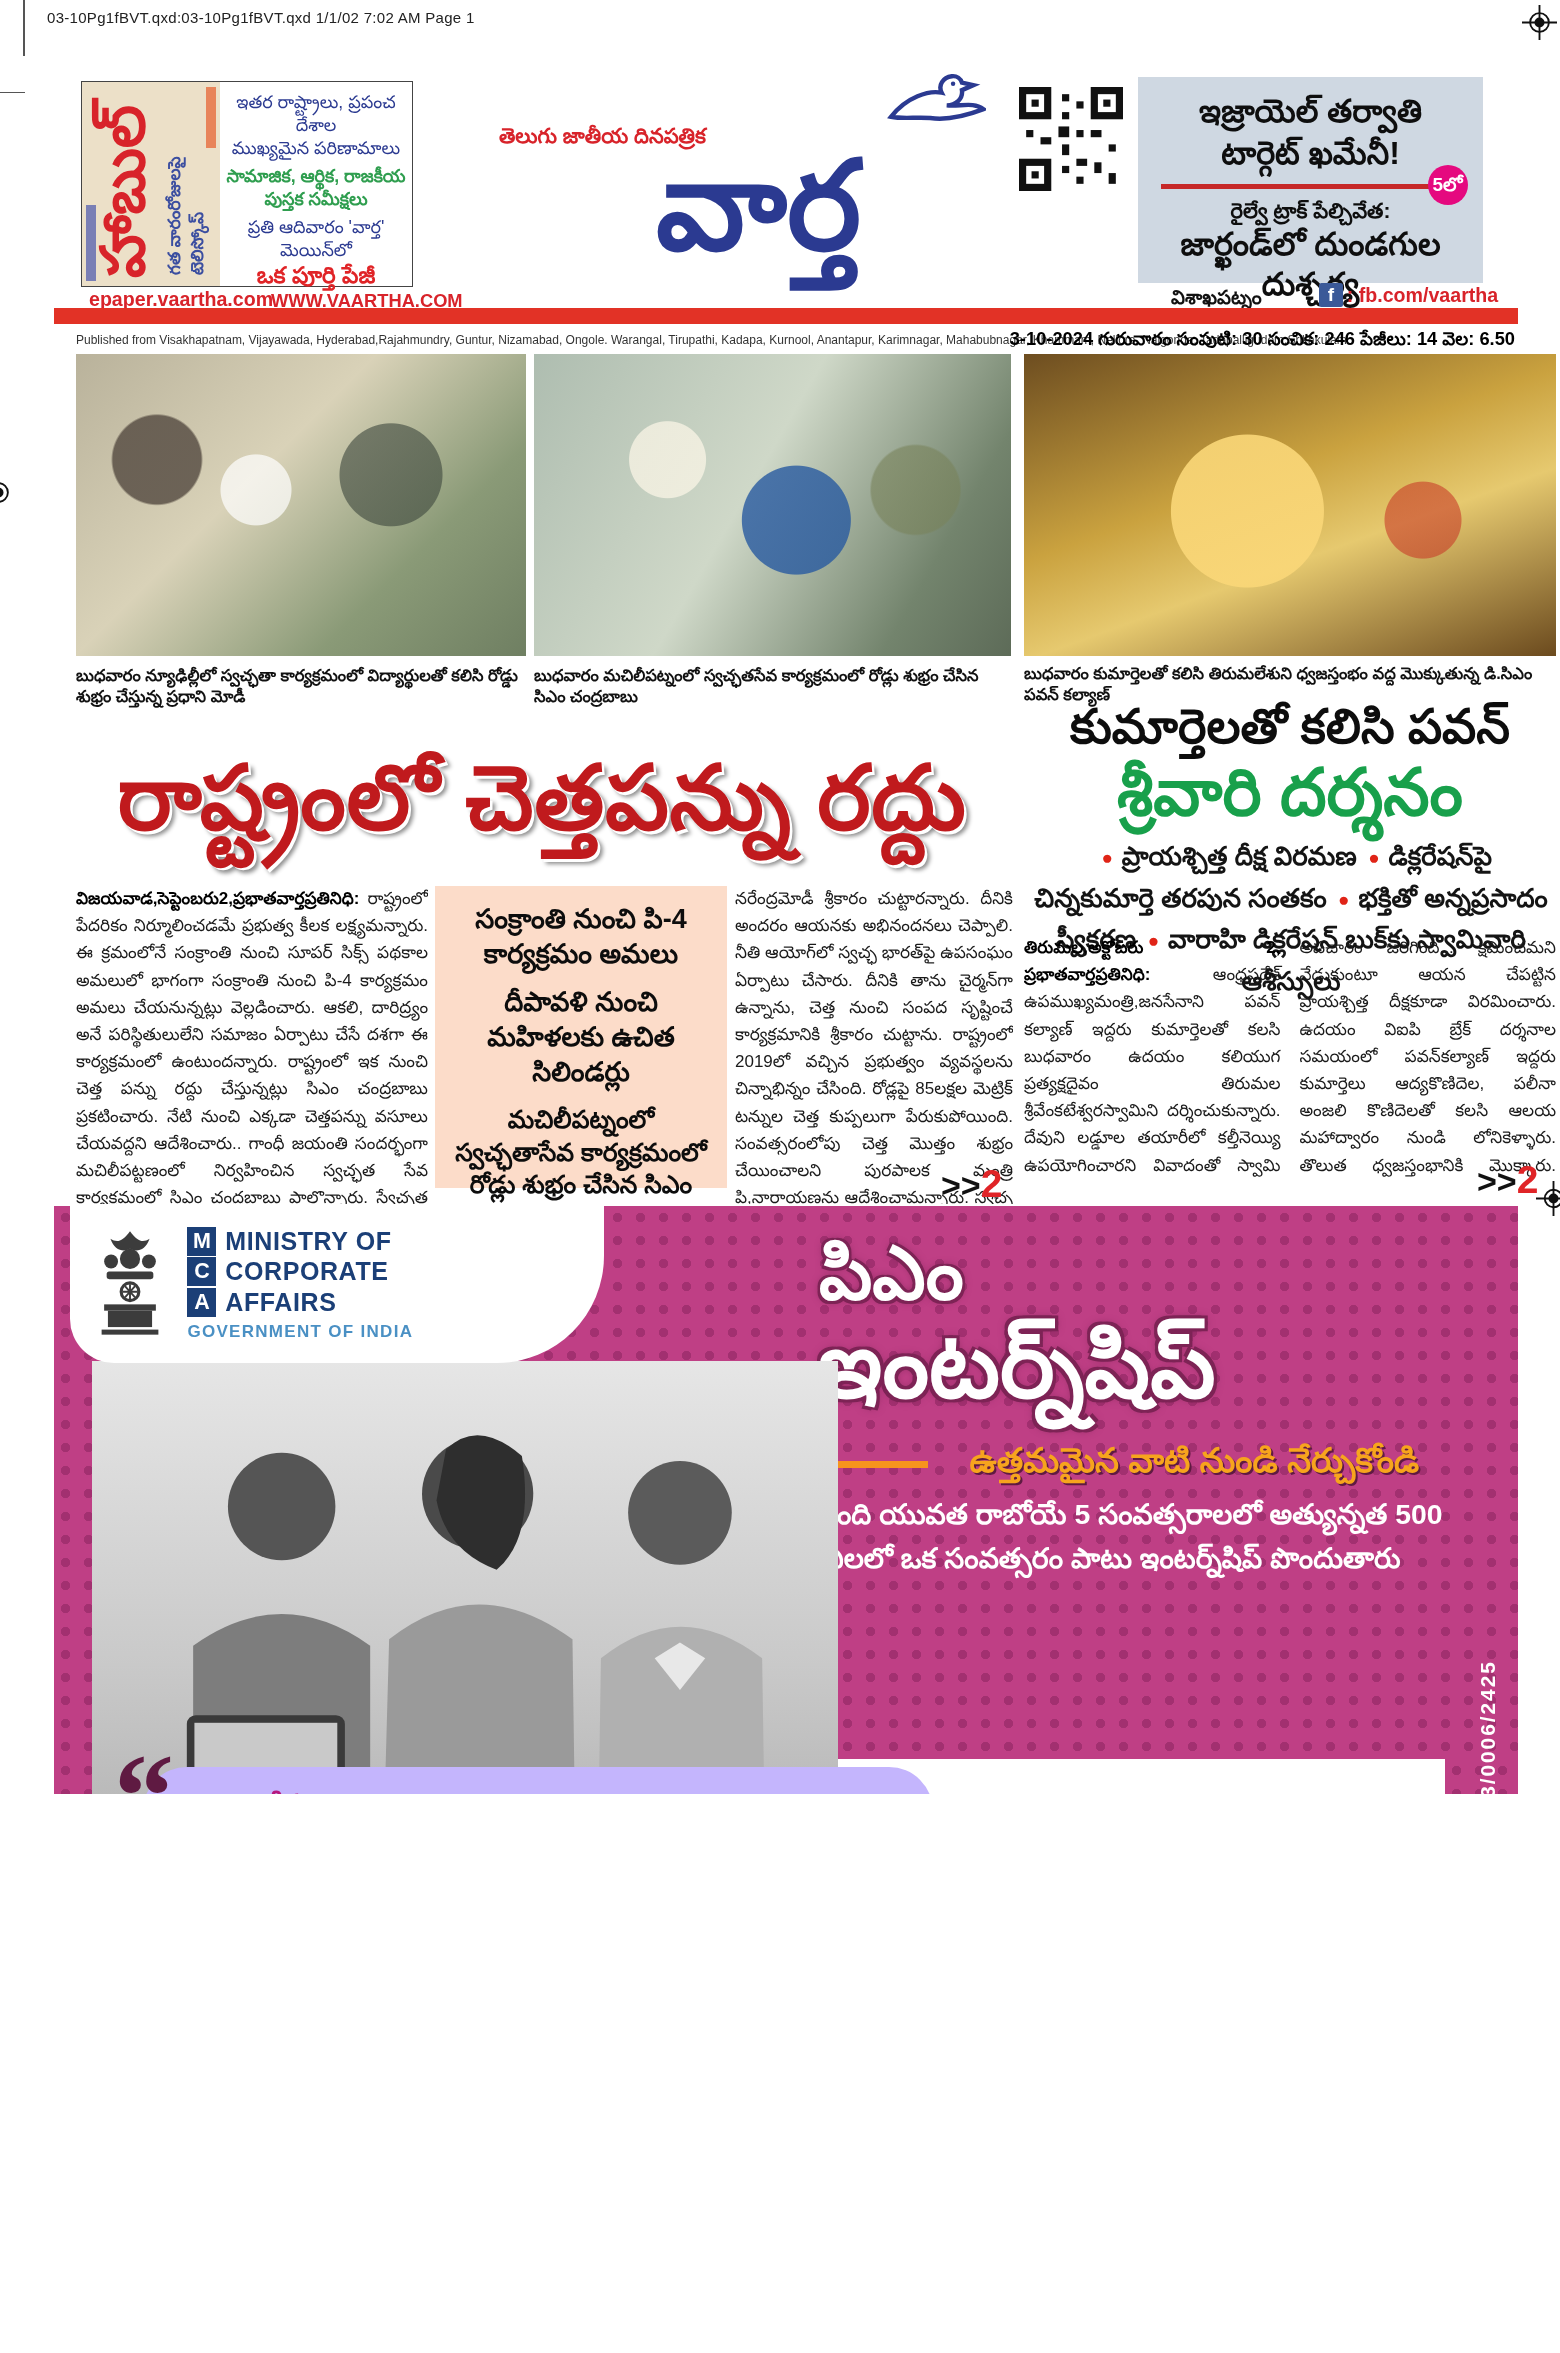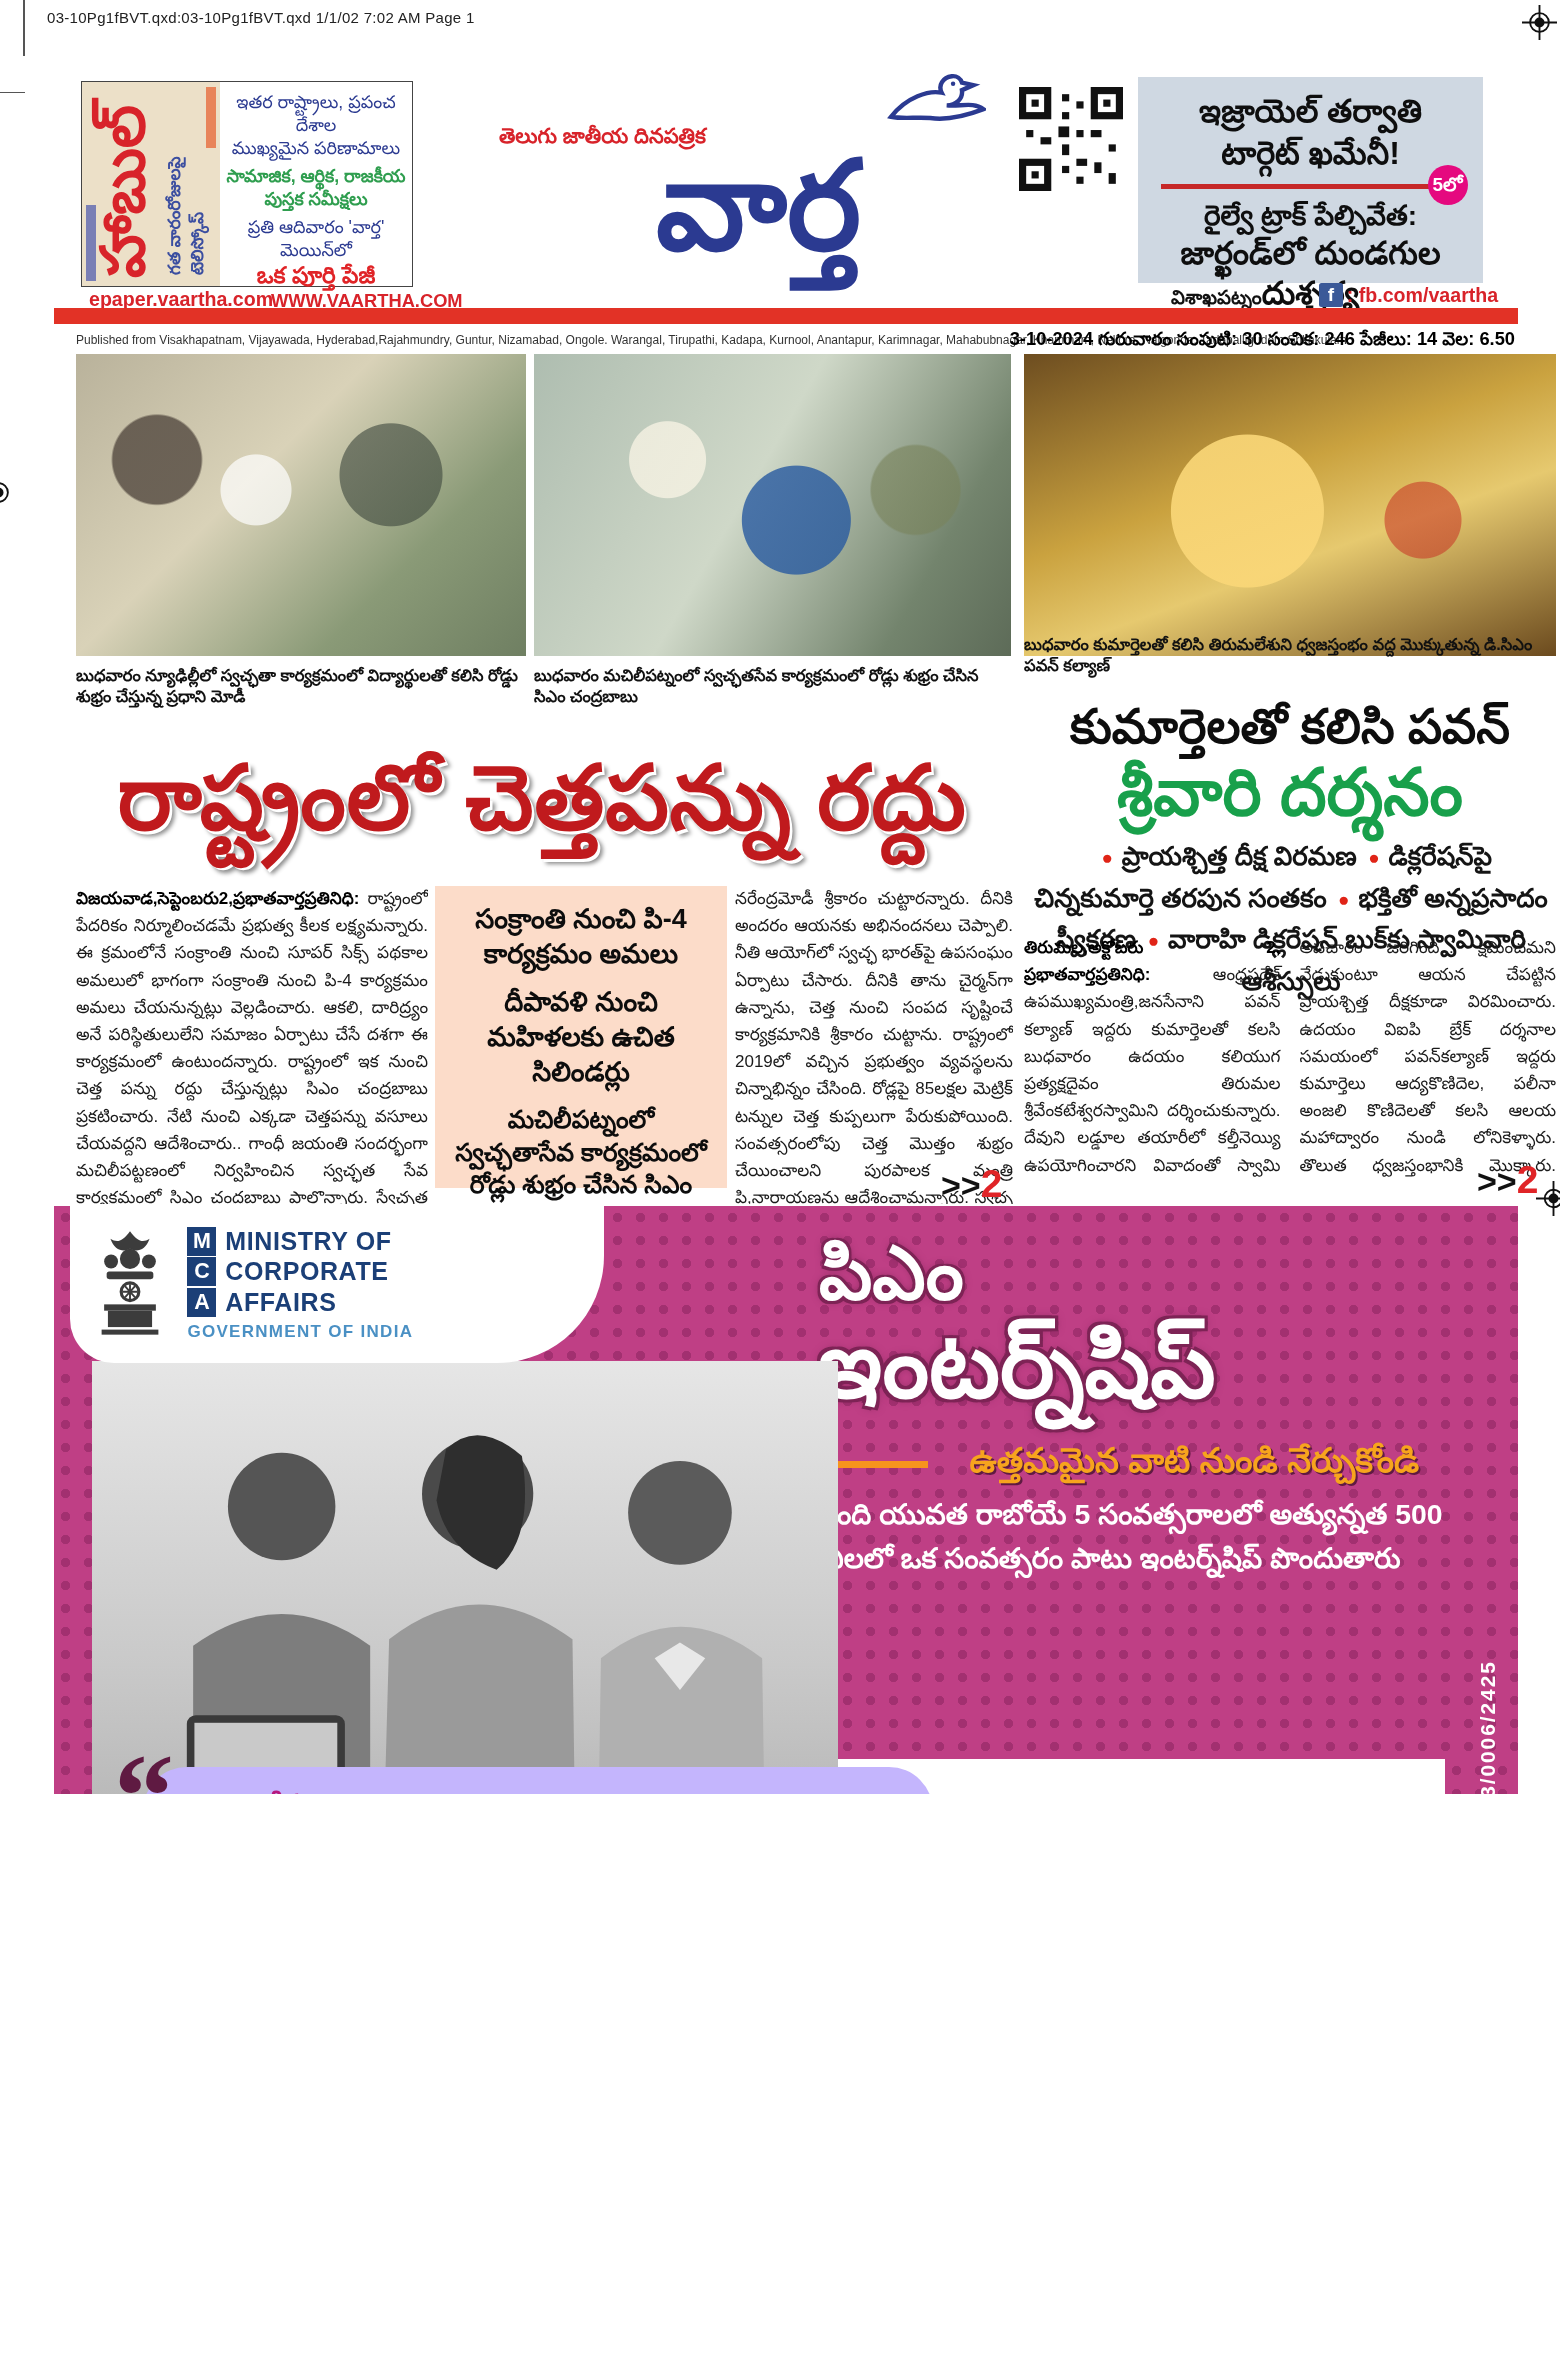--- a/index.html
+++ b/index.html
@@ -30,21 +30,21 @@
 
   .logo-tagline{left:499px;top:124px;color:#d8232a;font-size:21px;font-weight:700;}
   .logo-text{left:474px;top:134px;width:569px;text-align:center;font-size:125px;font-weight:800;color:#2b3a91;line-height:1.15;}
   .dove{left:872px;top:71px;}
   .qr{left:1019px;top:87px;}
 
   .topright-box{left:1138px;top:77px;width:345px;height:206px;background:#cfd8e2;text-align:center;padding-top:14px;box-sizing:border-box;}
   .tr-h1{font-size:32px;font-weight:800;color:#0e0e0e;line-height:1.3;padding:0 25px;}
   .tr-divider{position:relative;height:5px;background:#c62828;margin:10px 23px 8.9px 23px;}
   .tr-badge{position:absolute;right:-7.6px;top:-19px;width:40px;height:40px;border-radius:50%;background:#e5097f;color:#fff;font-size:19px;font-weight:800;line-height:40px;text-align:center;}
-  .tr-h2{font-size:28px;font-weight:800;color:#0e0e0e;line-height:1.25;}
+  .tr-h2{font-size:21px;font-weight:800;color:#0e0e0e;line-height:1.25;}
   .tr-h3{font-size:32px;font-weight:800;color:#0e0e0e;line-height:1.25;}
   .edition{left:1171px;top:286px;font-size:19.6px;font-weight:700;color:#111;}
   .fb-row{left:1319px;top:283px;display:flex;align-items:center;gap:3.8px;}
   .fb-icon{width:24px;height:24px;background:#3b5998;color:#fff;font-weight:800;font-size:19px;text-align:center;line-height:24px;border-radius:2.5px;}
   .fb-label{color:#d8232a;font-size:19.6px;font-weight:800;}
 
   .red-bar{left:54px;top:308px;width:1464px;height:16.4px;background:#e23226;}
   .published{left:76px;top:333px;font-size:12px;color:#333;white-space:nowrap;}
   .issue-info{right:46px;top:328px;font-size:18.3px;font-weight:700;color:#000;}
 
@@ -60,21 +60,21 @@
     radial-gradient(circle at 28% 35%, rgba(250,245,230,.75) 0 38px, transparent 39px),
     radial-gradient(circle at 80% 45%, rgba(120,130,90,.6) 0 44px, transparent 46px),
     linear-gradient(120deg,#aebdb0,#cfd8c8 45%,#73846d 80%,#5d6b58);}
   .photo3{left:1024px;width:532px;background:
     radial-gradient(circle at 42% 52%, rgba(250,215,120,.9) 0 76px, transparent 77px),
     radial-gradient(circle at 75% 55%, rgba(200,60,40,.6) 0 38px, transparent 39px),
     linear-gradient(160deg,#6d4d20,#caa23f 42%,#e6c96f 62%,#6b4a1e);}
   .caption{font-size:16.4px;color:#111;font-weight:600;line-height:1.25;}
   .cap1{left:76px;top:665px;width:450px;}
   .cap2{left:534px;top:665px;width:477px;}
-  .cap3{left:1024px;top:634px;width:532px;}
+  .cap3{left:1024px;top:663px;width:532px;}
 
   
   .main-headline{left:60px;top:738px;width:964px;text-align:center;font-size:90px;font-weight:800;color:#c01a1d;letter-spacing:0.6px;text-shadow:2.5px 2.5px 0 #fff,5px 5px 4.4px rgba(0,0,0,.45);line-height:1.35;}
   .bodytext{font-size:17px;line-height:1.6;text-align:justify;color:#1a1a1a;overflow:hidden;}
   .col1{left:76px;top:885px;width:352px;height:319px;}
   .col3{left:735px;top:885px;width:278px;height:319px;}
   .dl{font-weight:800;color:#000;}
   .subhead-box{left:435px;top:886px;width:292px;height:302px;background:#fcdcc9;box-sizing:border-box;padding:16.4px 11.4px;text-align:center;display:flex;flex-direction:column;justify-content:space-between;}
   .subhead{font-weight:800;color:#0d0d0d;font-size:27px;line-height:1.3;}
   .subhead.small{font-size:25px;}

